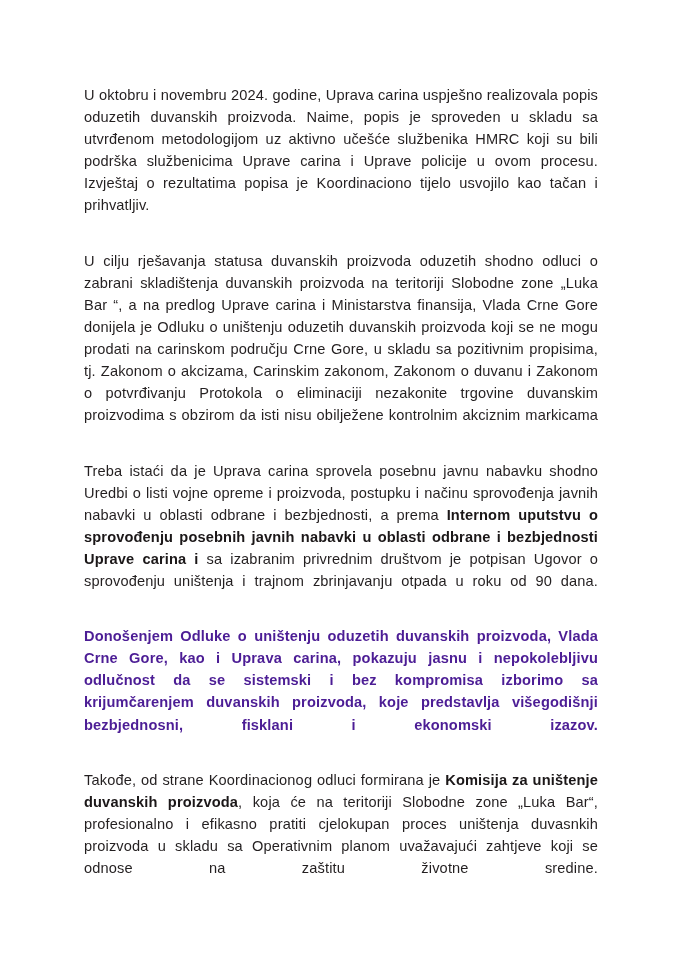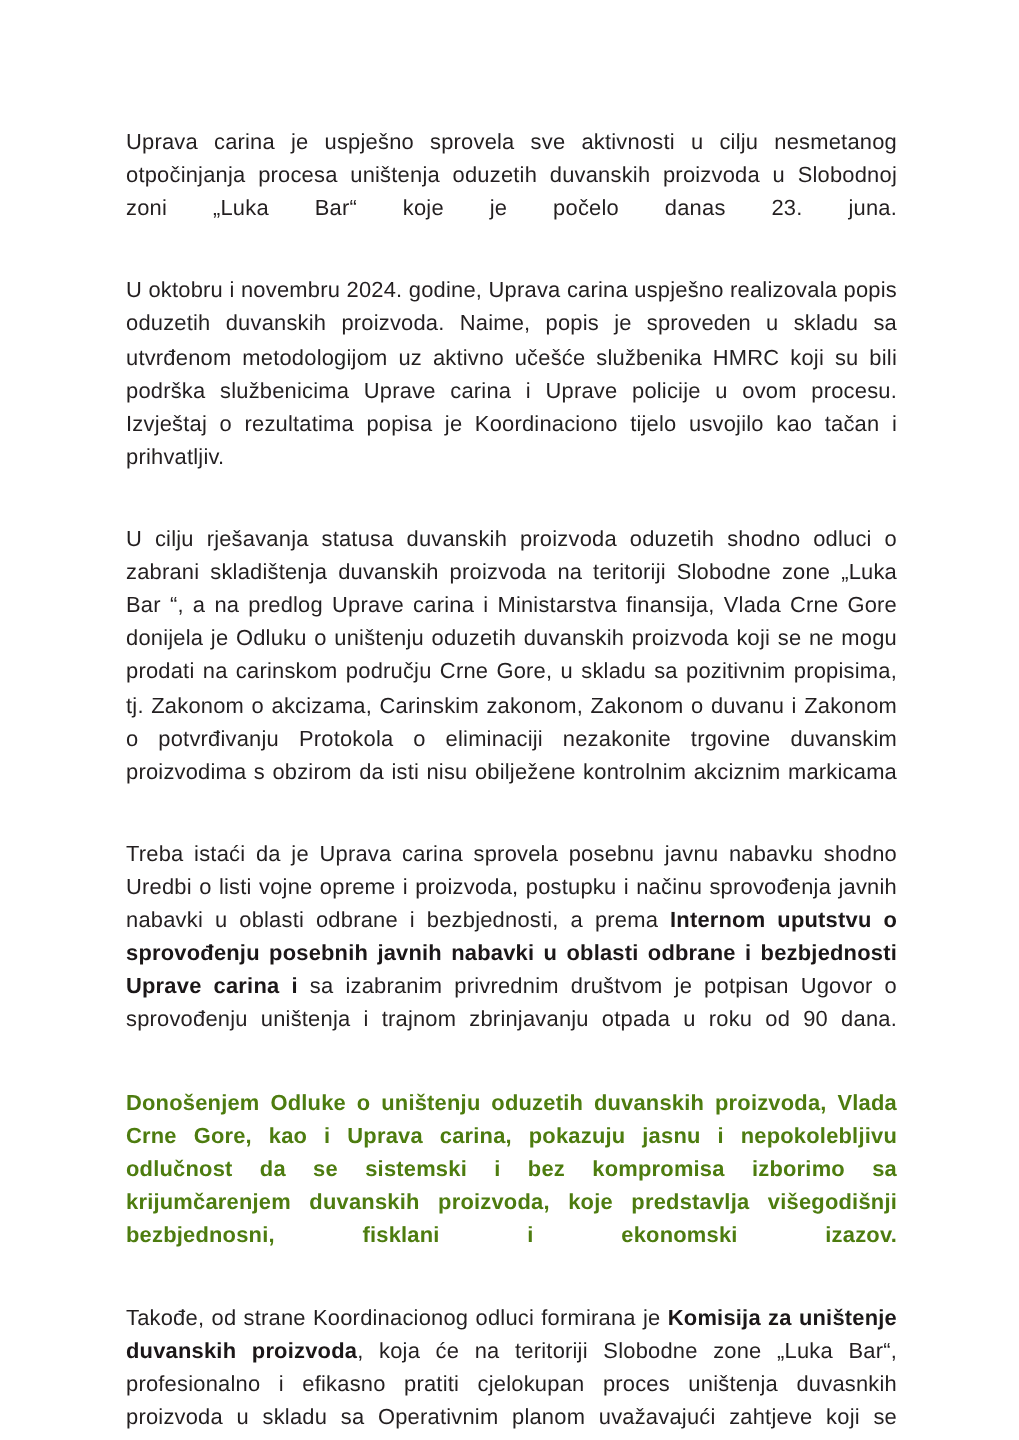--- a/index.html
+++ b/index.html
@@ -35,41 +35,40 @@
     hyphens: none;
     -webkit-hyphens: none;
     letter-spacing: 0.01em;
     word-spacing: 0.005em;
   }
   .para:last-child {
     margin-bottom: 0;
   }
   .para.bold-para {
     font-weight: bold;
-    color: #4d7c0f;
+    color: #4c1d95;
   }
   .para b,
   .para strong {
     font-weight: bold;
     color: #1b1718;
   }
   
   .para::after {
     content: "";
     display: inline-block;
     width: 100%;
   }
 </style>
 </head>
 <body>
 
 <div class="page">
   <article class="doc-body">
 
-    <p class="para">Uprava carina je uspješno sprovela sve aktivnosti u cilju nesmetanog otpočinjanja procesa uništenja oduzetih duvanskih proizvoda u Slobodnoj zoni „Luka Bar“ koje je počelo danas 23. juna.</p>
 
     <p class="para">U oktobru i novembru 2024. godine, Uprava carina uspješno realizovala popis oduzetih duvanskih proizvoda. Naime, popis je sproveden u skladu sa utvrđenom metodologijom uz aktivno učešće službenika HMRC koji su bili podrška službenicima Uprave carina i Uprave policije u ovom procesu. Izvještaj o rezultatima popisa je Koordinaciono tijelo usvojilo kao tačan i prihvatljiv.</p>
 
     <p class="para">U cilju rješavanja statusa duvanskih proizvoda oduzetih shodno odluci o zabrani skladištenja duvanskih proizvoda na teritoriji Slobodne zone „Luka Bar “, a na predlog Uprave carina i Ministarstva finansija, Vlada Crne Gore donijela je Odluku o uništenju oduzetih duvanskih proizvoda koji se ne mogu prodati na carinskom području Crne Gore, u skladu sa pozitivnim propisima, tj. Zakonom o akcizama, Carinskim zakonom, Zakonom o duvanu i Zakonom o potvrđivanju Protokola o eliminaciji nezakonite trgovine duvanskim proizvodima s obzirom da isti nisu  obilježene kontrolnim akciznim markicama</p>
 
     <p class="para"><span>Treba istaći da je Uprava carina sprovela posebnu javnu nabavku shodno Uredbi o listi vojne opreme i proizvoda, postupku i načinu sprovođenja javnih nabavki u oblasti odbrane i bezbjednosti, a prema </span><b>Internom uputstvu o sprovođenju posebnih javnih nabavki u oblasti odbrane i bezbjednosti Uprave carina i</b><span> sa izabranim privrednim društvom je potpisan Ugovor o sprovođenju uništenja i trajnom zbrinjavanju otpada u roku od 90 dana.</span></p>
 
     <p class="para bold-para">Donošenjem Odluke o uništenju oduzetih duvanskih proizvoda, Vlada Crne Gore, kao i Uprava carina, pokazuju jasnu i nepokolebljivu odlučnost da se sistemski i bez kompromisa izborimo sa krijumčarenjem duvanskih proizvoda, koje predstavlja višegodišnji bezbjednosni, fisklani i ekonomski izazov.</p>
 
     <p class="para"><span>Takođe, od strane Koordinacionog odluci formirana je </span><b>Komisija za uništenje duvanskih proizvoda</b><span>, koja će na teritoriji Slobodne zone „Luka Bar“, profesionalno i efikasno pratiti cjelokupan proces uništenja duvasnkih proizvoda u skladu sa Operativnim planom uvažavajući zahtjeve koji se odnose na zaštitu životne sredine.</span></p>

